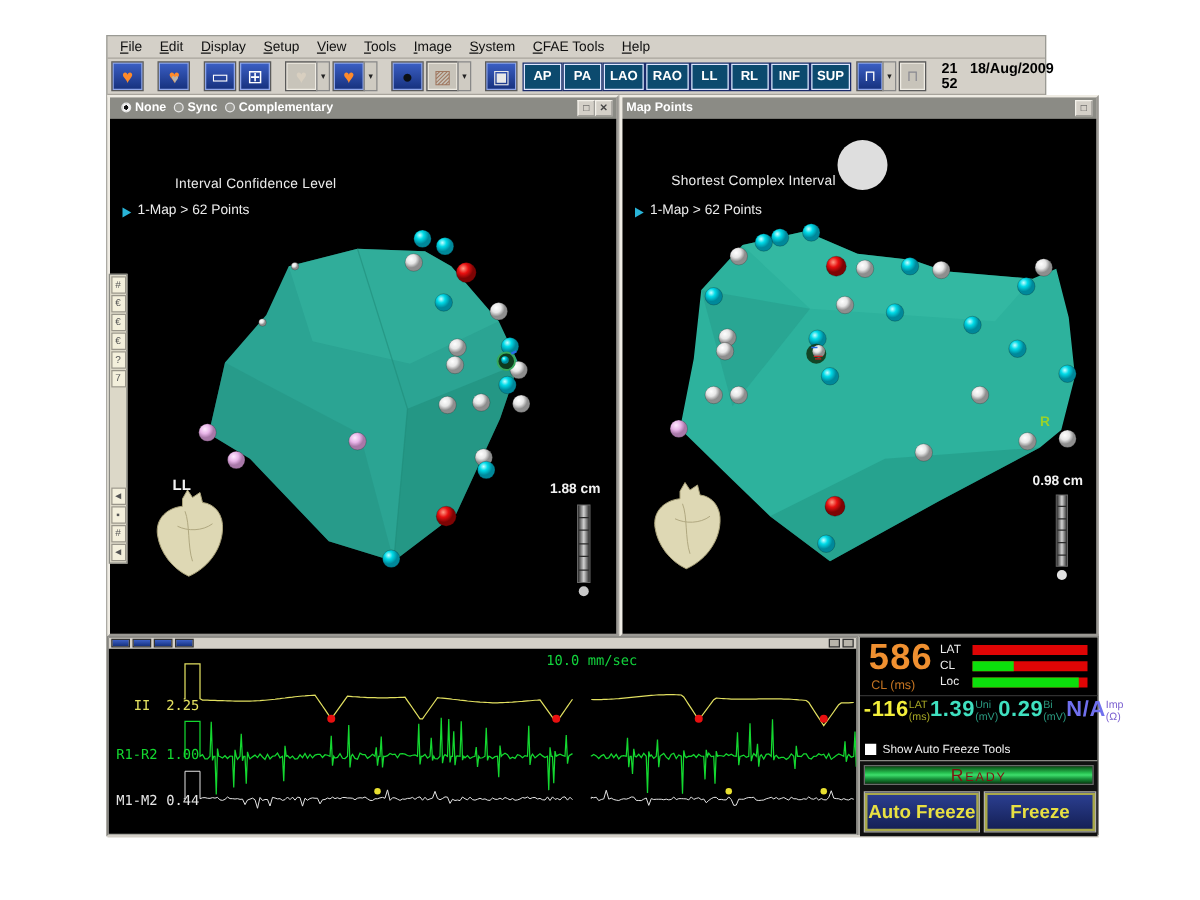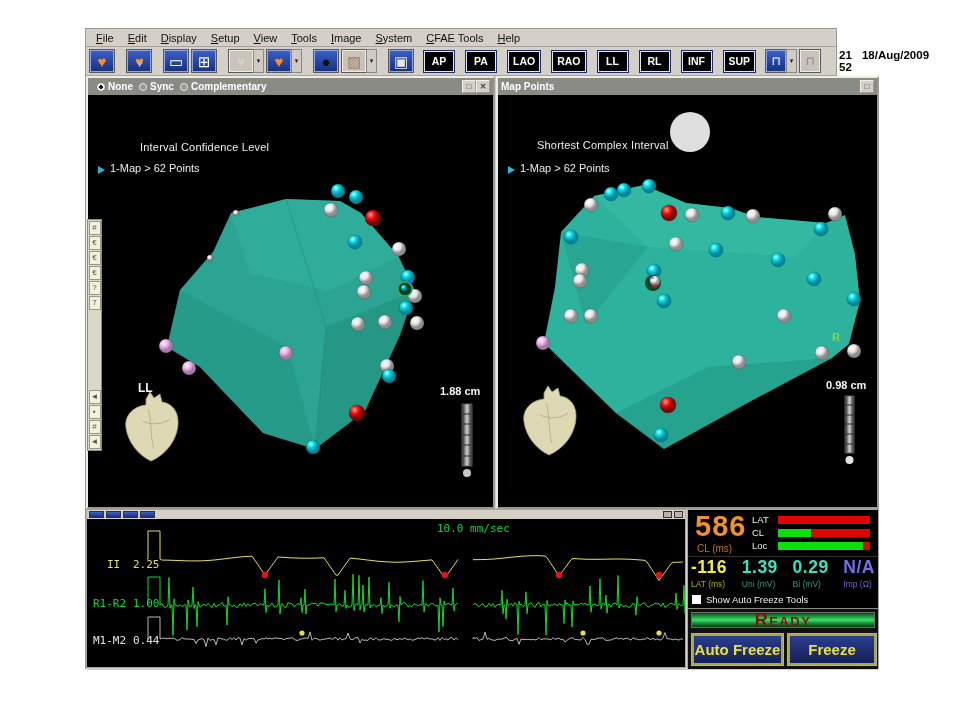--- a/index.html
+++ b/index.html
@@ -13,22 +13,22 @@
   .menu-item u{text-decoration:underline}
 
   
   #toolbar{position:absolute;left:0;top:18px;width:100%;height:29px;display:flex;align-items:center;padding:0 3px;border-bottom:1px solid #a8a49c;gap:2px}
   .tbtn{width:26px;height:24px;display:flex;align-items:center;justify-content:center;border:1px solid #5a5a5a;font-size:15px;line-height:1;cursor:default}
   .tbtn.blue{background:linear-gradient(#3c60c6,#15307c);box-shadow:inset 0 0 0 1px #8fa6e8}
   .tbtn.gray{background:#c8c4ba;box-shadow:inset 0 0 0 1px #efece4}
   .tbtn .g2{font-size:10px;color:#b8b4ac;margin-left:-7px;margin-top:6px}
   .dd{width:11px;height:24px;display:flex;align-items:center;justify-content:center;font-size:7px;color:#222;border:1px solid #888;background:#cfcbc2;margin-left:-1px}
   .tsep{width:7px;height:24px}
-  .obtn{min-width:30px;height:21px;margin:0 6px;padding:1px 4px;background:#000000;border:1px solid #dfe6ff;box-shadow:0 0 0 1px #1a2a6a;color:#fff;font-weight:bold;font-size:10.5px;display:flex;align-items:center;justify-content:center;cursor:default}
-  #clock-area{display:flex;align-items:baseline;gap:10px;margin-left:16px;font-size:11.5px;font-weight:bold;color:#000}
+  .obtn{min-width:30px;height:21px;margin:0 1px;padding:1px 4px;background:#0c4a6e;border:1px solid #dfe6ff;box-shadow:0 0 0 1px #1a2a6a;color:#fff;font-weight:bold;font-size:10.5px;display:flex;align-items:center;justify-content:center;cursor:default}
+  #clock-area{display:flex;align-items:baseline;gap:10px;margin-left:10px;font-size:11.5px;font-weight:bold;color:#000}
 
   
   #viewers{position:absolute;left:0;top:47px;width:793px;height:433px}
   .viewer{position:absolute;top:0;height:433px;background:#d4d0c8;border:2px outset #efece4}
   #viewer-left{left:0;width:409px}
   #viewer-right{left:410px;width:383px}
   .titlebar{height:17px;background:#8b8b85;display:flex;align-items:center;color:#fff;font-size:10px;font-weight:bold;padding:0 3px;gap:4px}
   .titlebar .spacer{flex:1}
   .win-btn{width:14px;height:13px;background:#d4d0c8;border:1px outset #f4f1ea;font-size:8px;line-height:11px;text-align:center;color:#444;cursor:default}
   .radio{width:8px;height:8px;border-radius:50%;background:#9a9a94;border:1px solid #e8e8e8;display:inline-block;margin:0 3px 0 6px;vertical-align:-1px}
@@ -59,28 +59,28 @@
   
   #stats{position:absolute;left:601px;top:0;width:192px;height:159px;background:#000;border:1px solid #a8a8a2;color:#e8e8e8}
   #cl-value{position:absolute;left:7px;top:0px;font-size:29px;font-weight:bold;color:#f09030;letter-spacing:1px}
   #cl-label{position:absolute;left:9px;top:33px;font-size:10px;color:#c47422}
   #bars{position:absolute;left:64px;top:3px;width:124px}
   .bar-row{display:flex;align-items:center;height:13px}
   .bar-label{width:26px;font-size:9.5px;color:#ececec}
   .bar-track{width:92px;height:8px;background:#e00505;position:relative}
   .bar-green{position:absolute;left:0;top:0;bottom:0;background:#0ce00c}
   #vals{position:absolute;left:0;top:46px;width:100%;display:flex;justify-content:space-between;padding:0 3px;border-top:1px solid #303030}
-  .val-col{display:flex;flex-direction:column}
+  .val-col{display:flex;}
   .val-num{font-size:17.5px;font-weight:bold;letter-spacing:.5px}
   .val-label{font-size:8.5px;margin-top:1px}
   #cbrow{position:absolute;left:4px;top:84px;display:flex;align-items:center;font-size:9.5px;color:#f0f0f0}
   .cb{width:9px;height:9px;background:#fff;margin-right:5px}
   #freeze-box{position:absolute;left:0;top:98px;width:100%;height:61px;border-top:1px solid #8a8a84;background:#101010}
   #ready{position:absolute;left:3px;right:3px;top:3px;height:16px;border:1px solid #6a6a6a;background:linear-gradient(#0a4a14,#26c050 38%,#3ede6c 50%,#17913a 72%,#06380f);display:flex;align-items:center;justify-content:center}
-  #ready span{color:#801212;font-weight:bold;font-variant:small-caps;font-size:18px;letter-spacing:1.5px}
+  #ready span{color:#801212;font-weight:normal;font-variant:small-caps;font-size:14px;letter-spacing:1.5px}
   .fbtn{position:absolute;top:24px;height:33px;background:linear-gradient(#2c4093,#131e52);border:1px solid #b0b0a8;box-shadow:inset 0 0 0 2px #a8a84a;color:#e8e042;font-size:15px;font-weight:bold;display:flex;align-items:center;justify-content:center;cursor:default}
   #fbtn-0{left:3px;width:93px}
   #fbtn-1{left:99px;width:90px}
 </style>
 </head>
 <body>
 
 <div id="stage">
   <div id="app">
 

